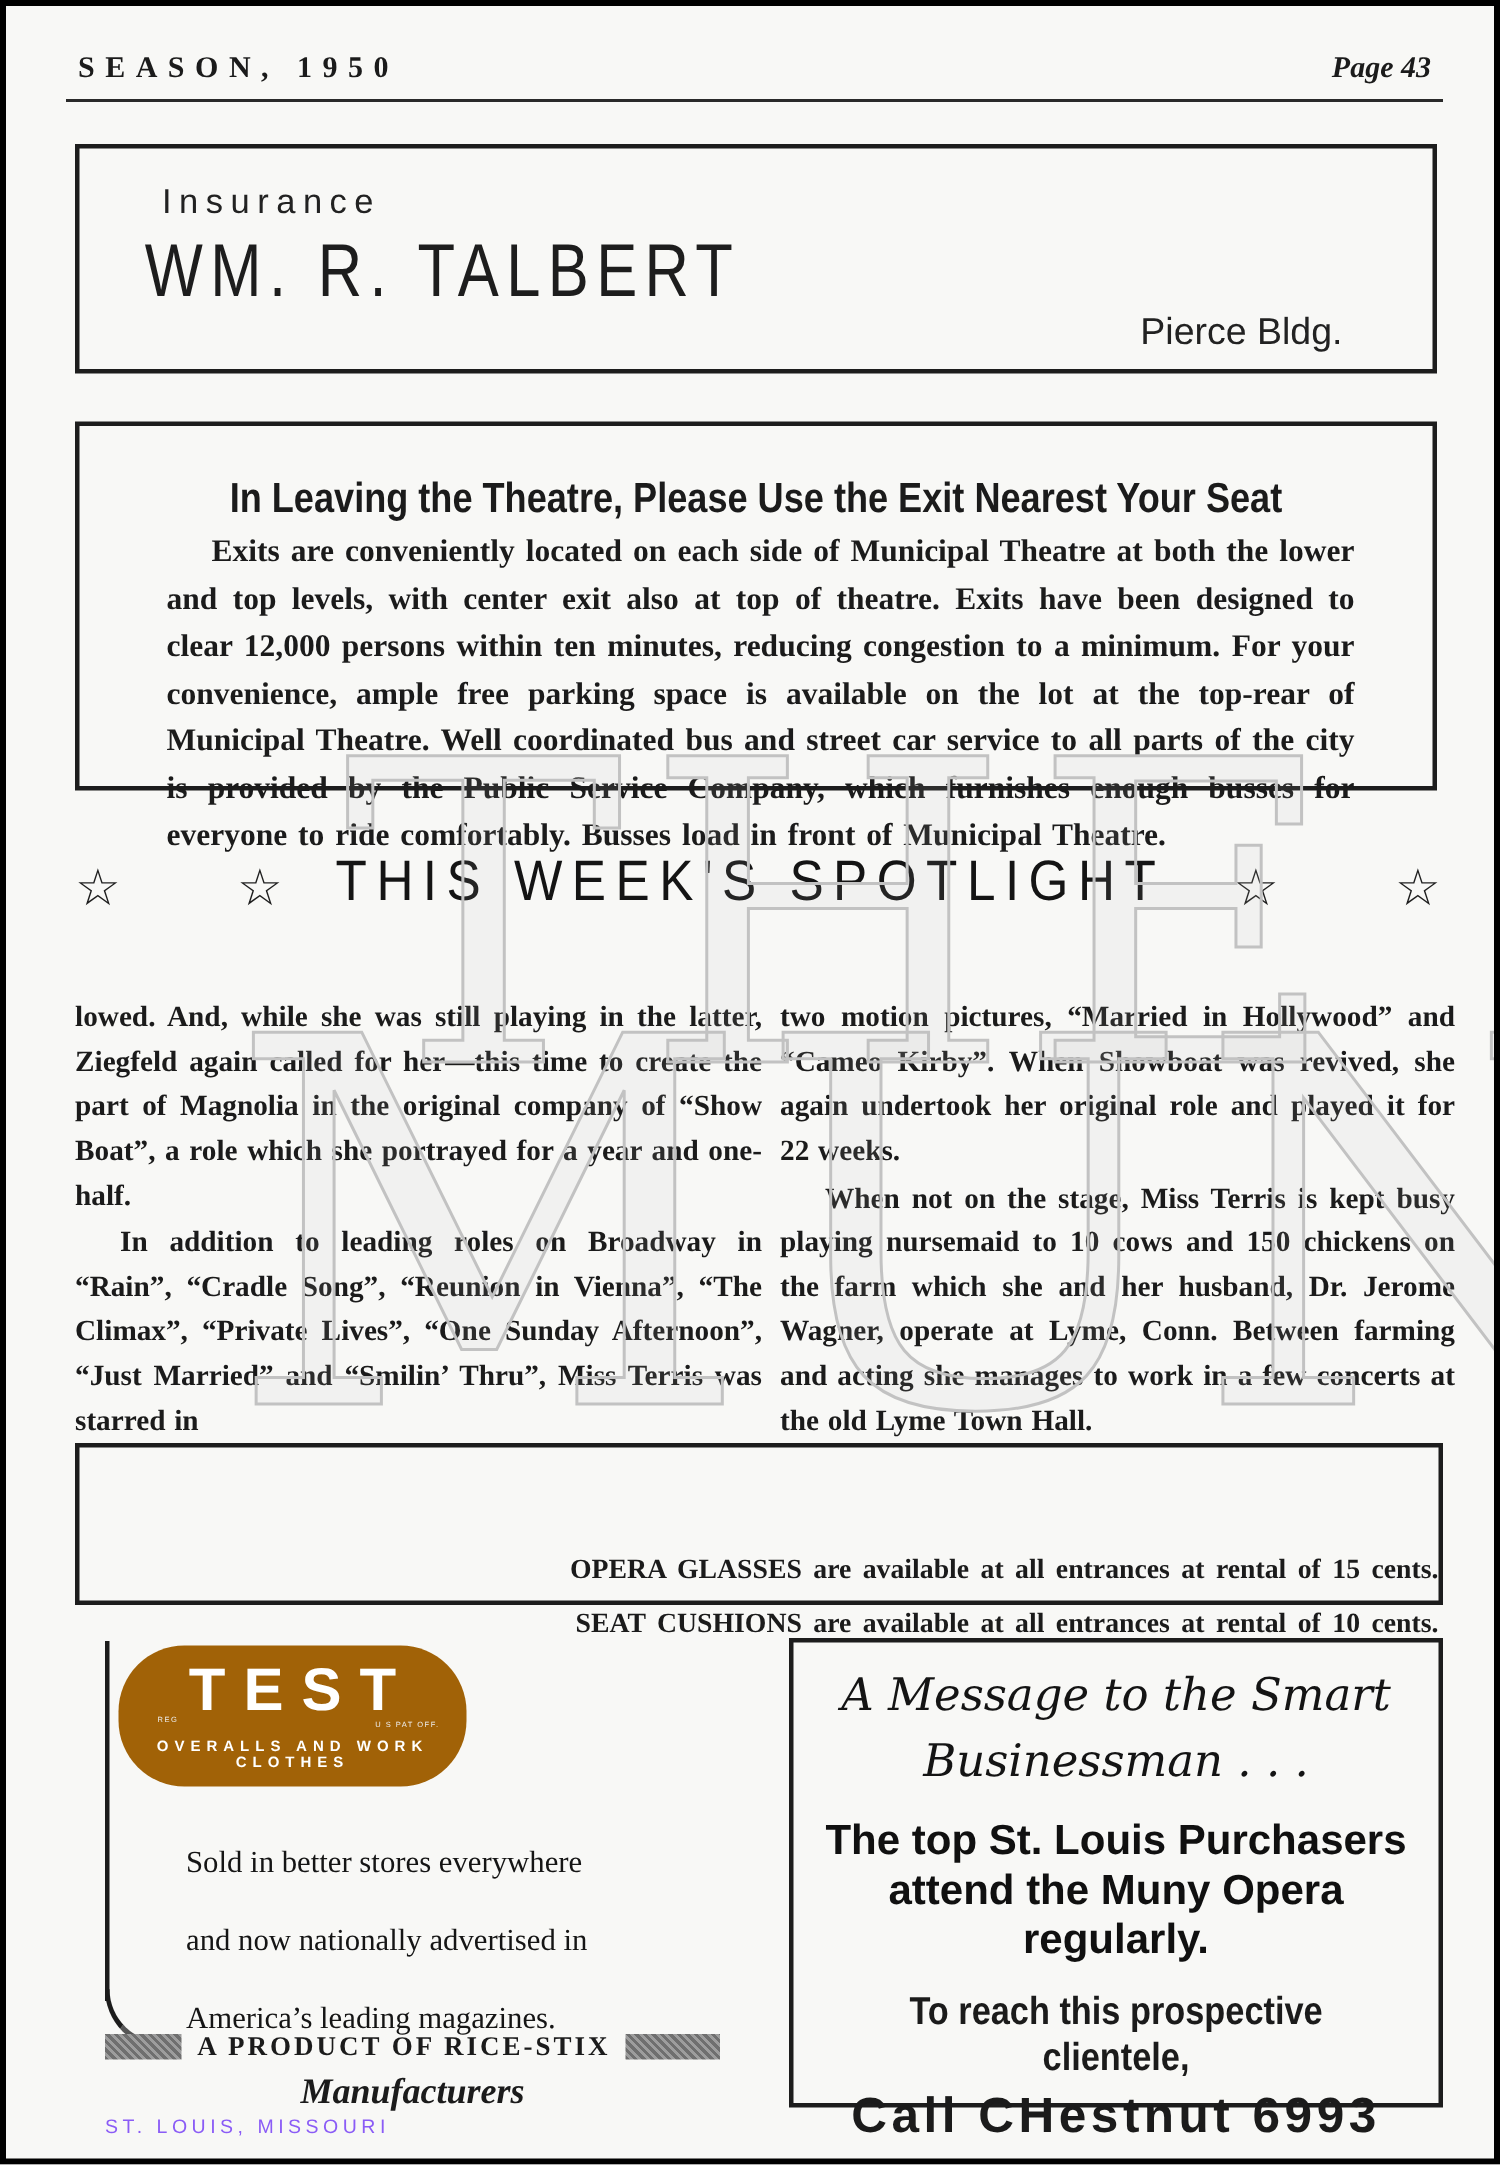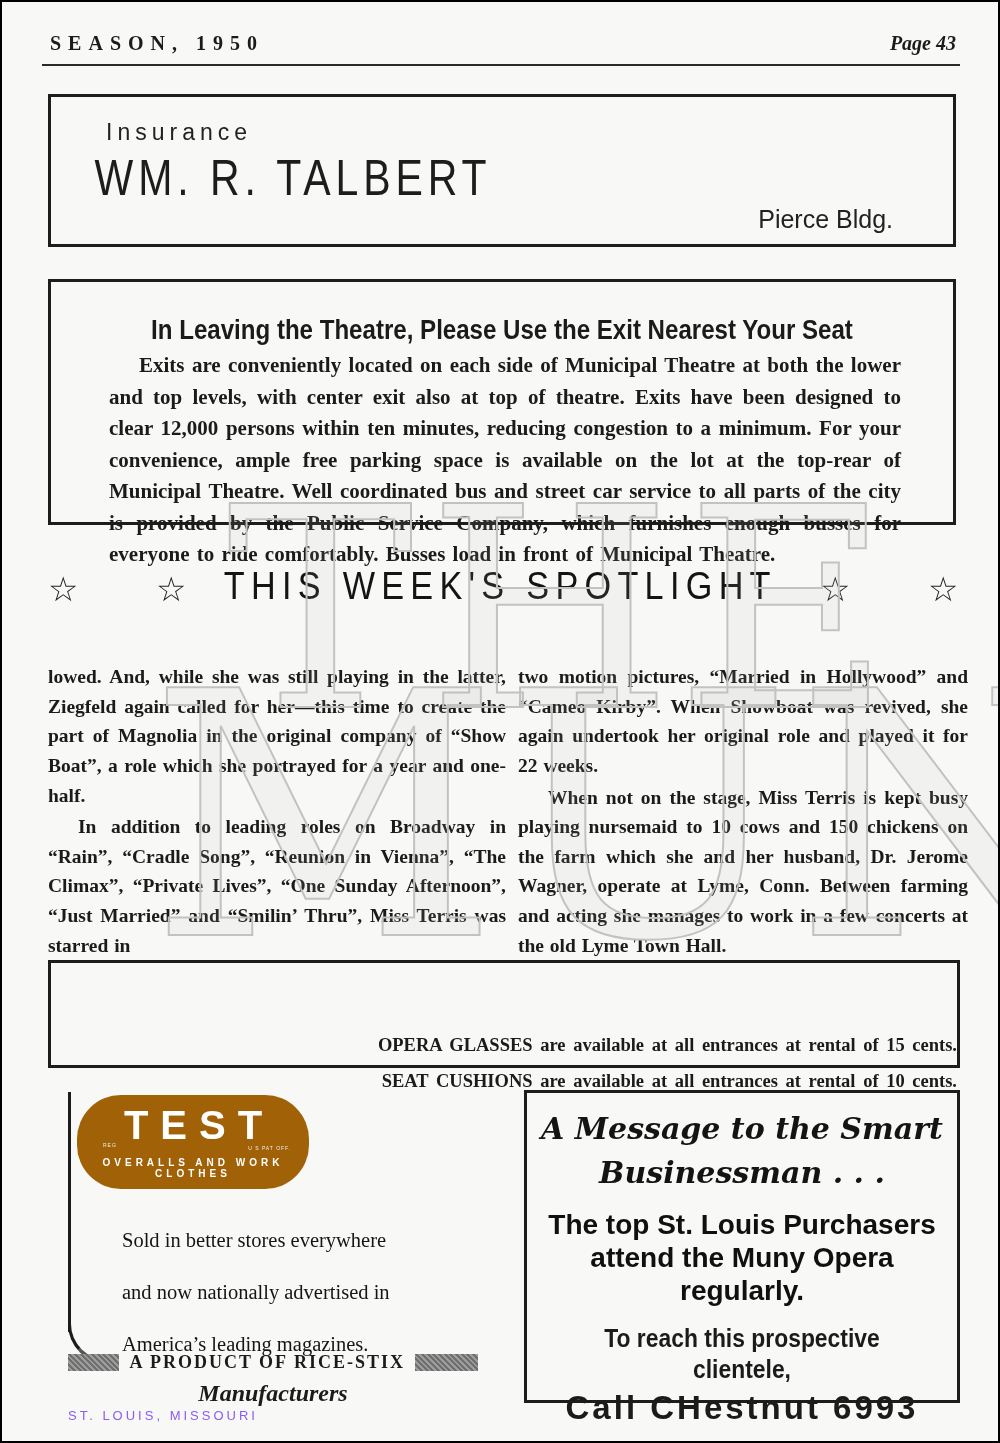--- a/index.html
+++ b/index.html
@@ -1,20 +1,20 @@
 <!DOCTYPE html>
 <html><head>
 <meta charset="utf-8">
 <style>
   * { margin:0; padding:0; box-sizing:border-box; }
   html,body { background:#ddd; }
   .page {
     position:relative; width:1000px; height:1443px;
     background:#f8f8f6; overflow:hidden;
-    border:2px solid #000000;
+    border:4px solid #000000;
     font-family:"Liberation Serif", serif; color:#1b1b1b;
   }
 
   
   .masthead { position:absolute; left:48px; right:40px; top:28px; height:30px; }
   .season { position:absolute; left:0; top:2px; font-weight:bold; font-size:20px; letter-spacing:7px; }
   .pageno { position:absolute; right:2px; top:2px; font-weight:bold; font-style:italic; font-size:20px; }
   .head-rule { position:absolute; left:40px; top:62px; width:918px; height:2px; background:#2a2a2a; }
 
   
@@ -66,21 +66,21 @@
   .product-row { position:absolute; left:66px; top:1350px; width:410px; display:flex; align-items:center; justify-content:center; gap:10px; }
   .shade-bar { height:17px; background:repeating-linear-gradient(45deg,#6f6f6f 0 2px,#9d9d9d 2px 4px); }
   .shade-bar.left { width:62px; } .shade-bar.right { width:76px; }
   .product-text { font-weight:bold; font-size:18px; letter-spacing:2px; white-space:nowrap; }
   .manufacturers { position:absolute; left:66px; top:1378px; width:410px; text-align:center; font-style:italic; font-weight:bold; font-size:24px; }
   .test-city { position:absolute; left:66px; top:1406px; width:410px; text-align:left; font-family:"Liberation Sans",sans-serif; font-size:13px; letter-spacing:3px; color:#8b5cf6; }
 
   
   .msg-box { left:522px; top:1088px; width:436px; height:313px; }
   .msg-inner { position:absolute; left:10px; right:10px; top:14px; text-align:center; }
-  .msg-script { font-family:"DejaVu Serif",serif; font-style:italic; font-weight:bold; font-size:30px; line-height:1.45; color:#141414; }
+  .msg-script { font-family:"DejaVu Serif",serif; font-style:italic; font-weight:normal; font-size:30px; line-height:1.45; color:#141414; }
   .msg-bold { font-family:"Liberation Sans",sans-serif; font-weight:bold; font-size:28px; line-height:1.18; margin-top:14px; color:#101010; }
   .msg-call1 { margin-top:16px; }
   .msg-call1 span { display:inline-block; font-family:"Liberation Sans",sans-serif; font-weight:bold; font-size:26px; transform:scaleX(0.88); transform-origin:center; }
   .msg-call2 { margin-top:4px; font-family:"Liberation Sans",sans-serif; font-weight:bold; font-size:33px; letter-spacing:3px; }
 
   
   .wm { position:absolute; pointer-events:none; z-index:6; font-family:"DejaVu Serif",serif; line-height:1; color:rgba(190,190,190,0.10); -webkit-text-stroke:2px #c2c2c2; }
   .wm.the { left:225px; top:468px; font-size:280px; letter-spacing:14px; }
   .wm.muny { left:148px; top:645px; font-size:340px; letter-spacing:6px; }
 </style>

